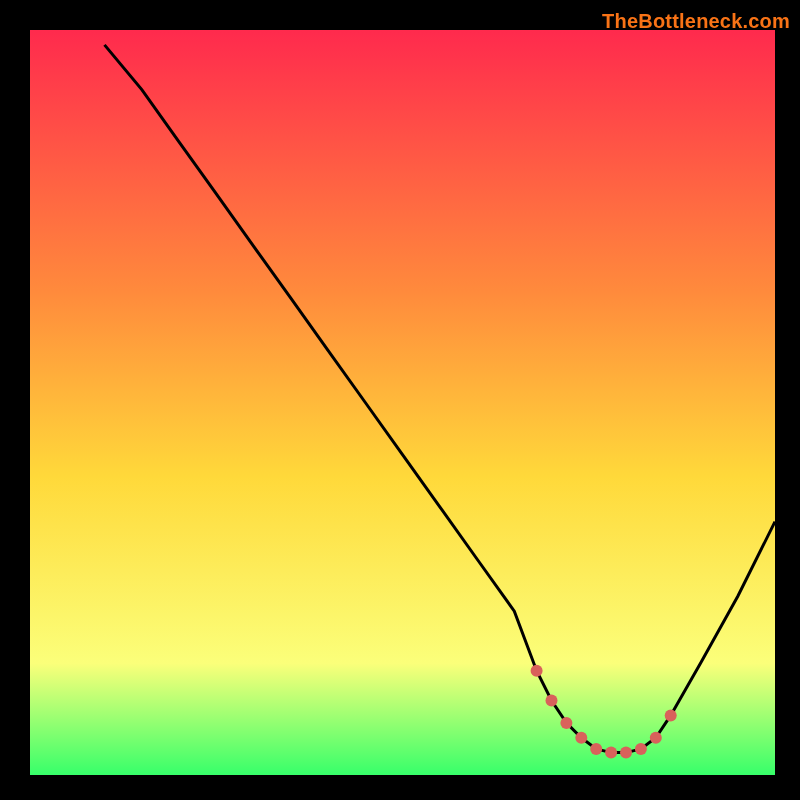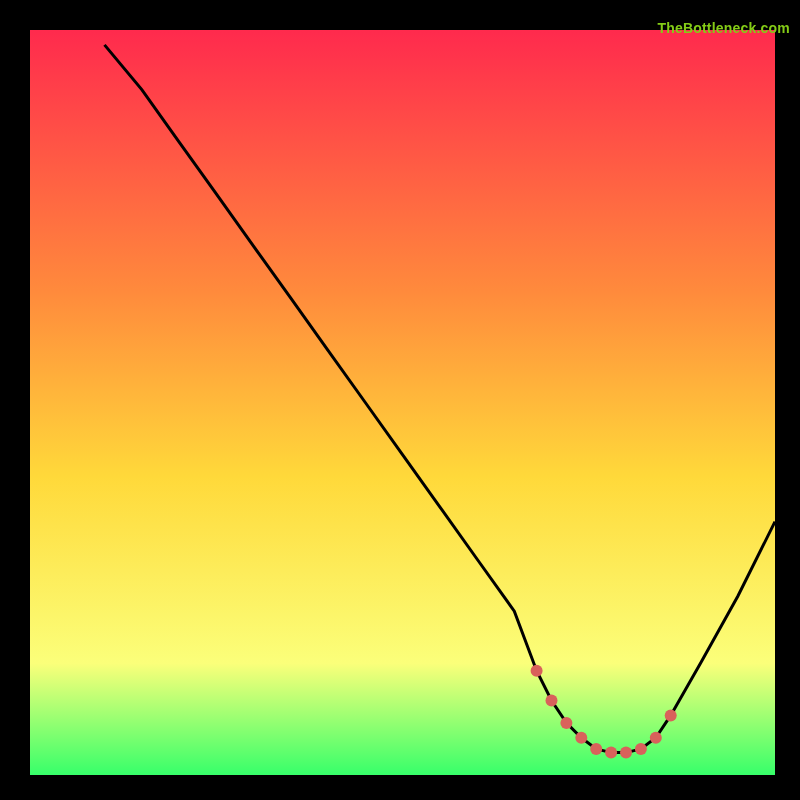--- a/index.html
+++ b/index.html
@@ -12,24 +12,24 @@
     font-family: Arial, Helvetica, sans-serif;
   }
   .chart-wrap {
     position: relative;
     width: 800px;
     height: 800px;
     background: #000;
   }
   .watermark {
     position: absolute;
-    top: 20px;
+    top: 10px;
     right: 10px;
-    color: #84cc16;
-    font-size: 14px;
+    color: #f97316;
+    font-size: 20px;
     font-weight: 600;
     letter-spacing: 0.2px;
     z-index: 5;
   }
   svg.plot {
     position: absolute;
     left: 0;
     top: 0;
   }
 </style>

